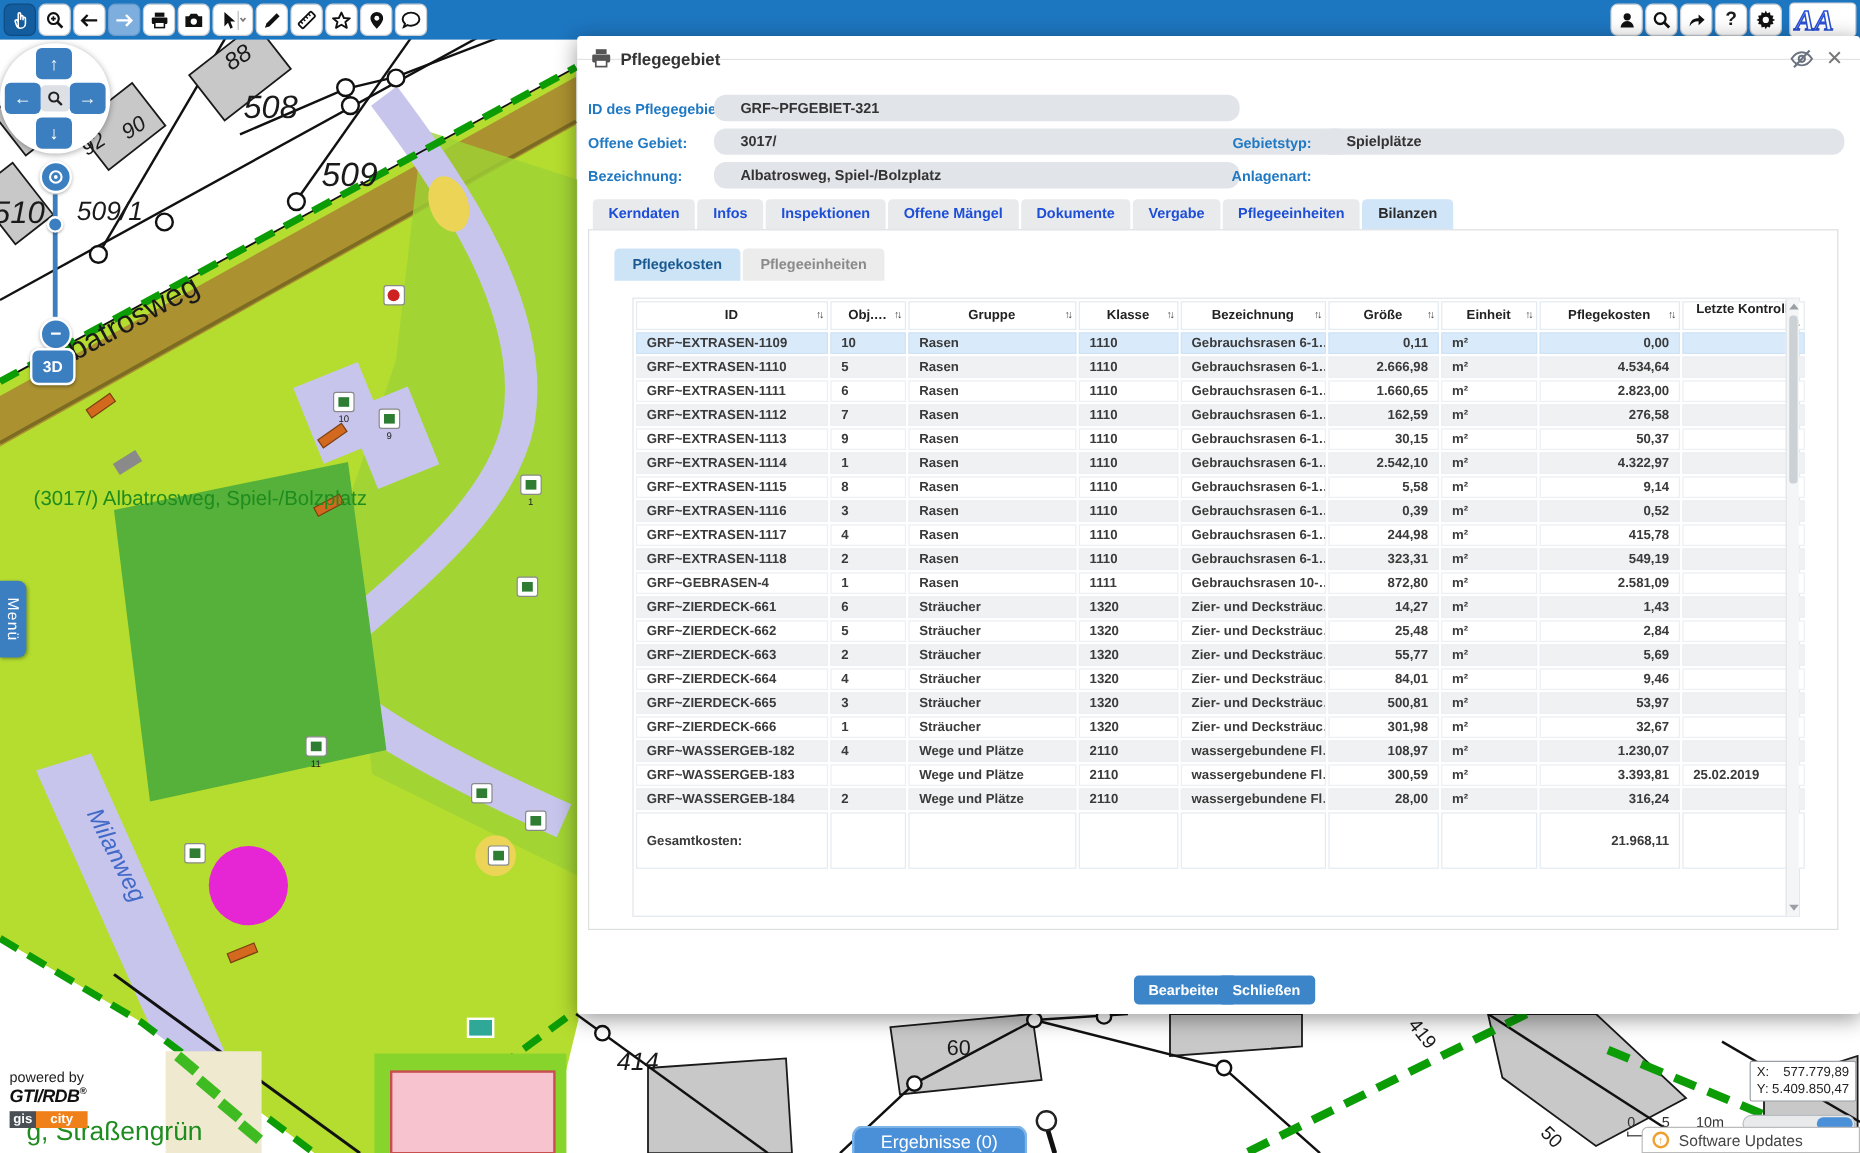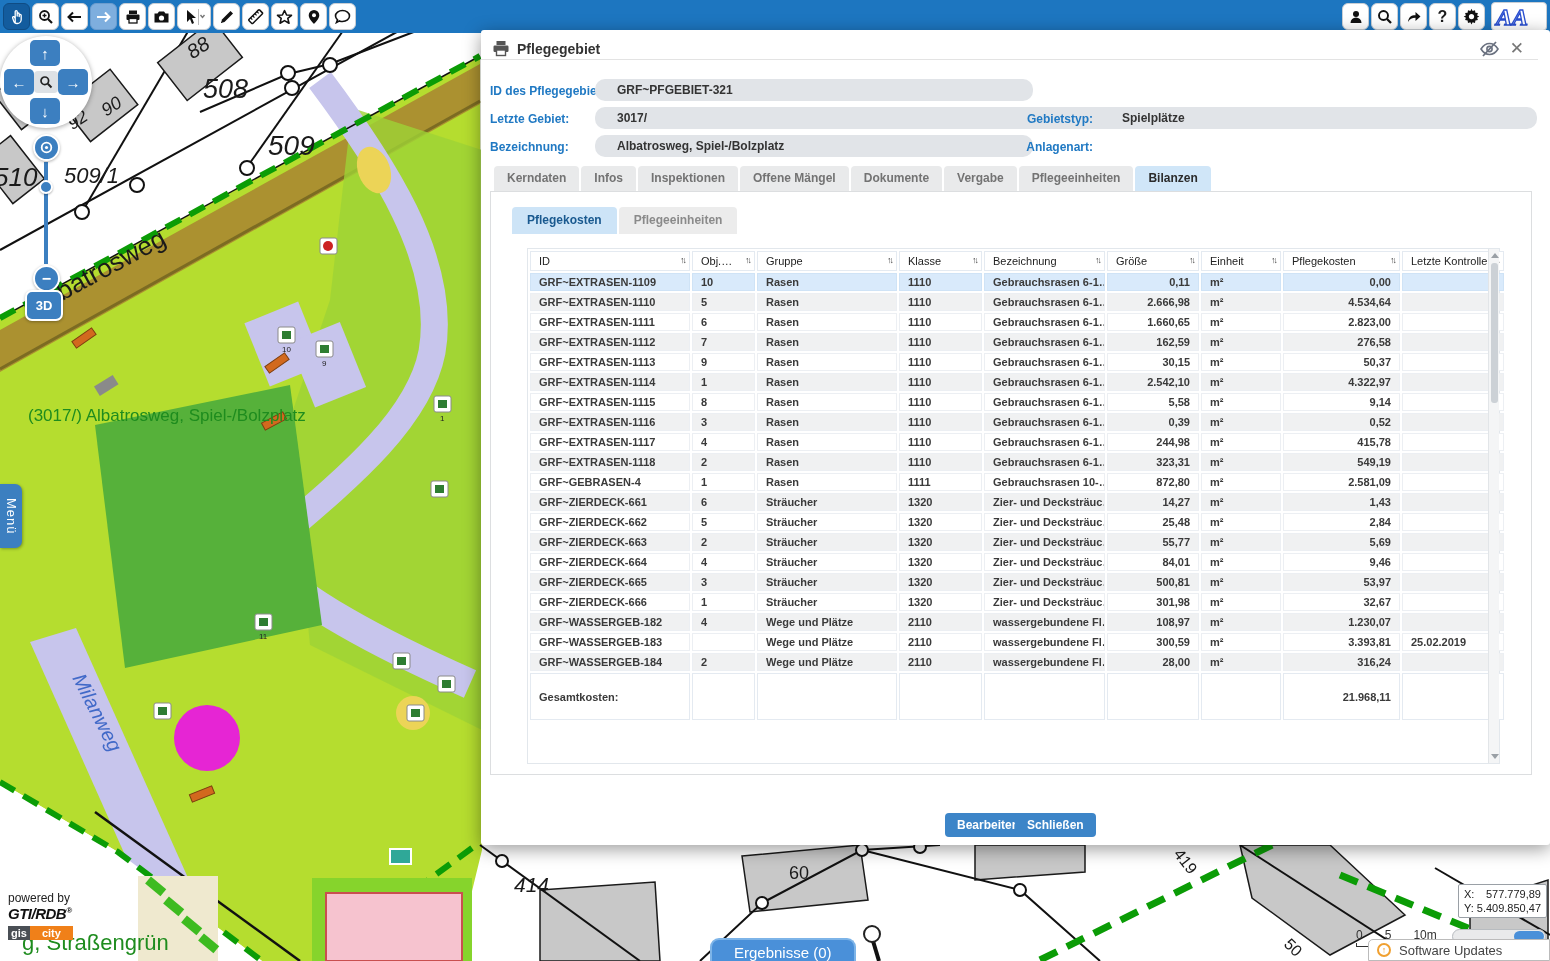--- a/index.html
+++ b/index.html
@@ -27,41 +27,41 @@
   #zoomin-btn,#zoomout-btn { position:absolute; left:33px; width:27px; height:27px; border-radius:50%; background:#3c7fc0; border:2px solid #fff; box-shadow:0 1px 3px rgba(0,0,0,.3); color:#fff; display:flex; align-items:center; justify-content:center; z-index:30; cursor:pointer; }
   #zoomin-btn { top:134px; } #zoomout-btn { top:265px; font-size:16px; font-weight:bold; }
   #zoom-track { position:absolute; left:44px; top:162px; width:4px; height:102px; background:#3c7fc0; z-index:29; }
   #zoom-handle { position:absolute; left:39px; top:180px; width:14px; height:14px; border-radius:50%; background:#3c7fc0; border:2px solid #fff; box-shadow:0 1px 2px rgba(0,0,0,.3); z-index:30; cursor:pointer; }
   #btn-3d { position:absolute; left:25px; top:290px; width:38px; height:31px; background:#3c7fc0; border:2px solid #fff; border-radius:7px; box-shadow:0 1px 3px rgba(0,0,0,.3); color:#fff; font-weight:bold; font-size:13px; display:flex; align-items:center; justify-content:center; z-index:30; cursor:pointer; }
   #menu-tab { position:absolute; left:0; top:484px; width:22px; height:64px; background:#3c7fc0; border-radius:0 7px 7px 0; box-shadow:1px 1px 3px rgba(0,0,0,.3); z-index:30; display:flex; align-items:center; justify-content:center; cursor:pointer; }
   #menu-tab span { color:#fff; font-size:13px; writing-mode:vertical-rl; letter-spacing:1px; }
 
   
   #dialog { position:absolute; left:481px; top:30px; width:1069px; height:815px; background:#fff; border-radius:3px; box-shadow:0 4px 18px rgba(0,0,0,.4); z-index:50; }
-  #dlg-header { position:absolute; left:0; top:0; right:12px; height:30px; border-bottom:1px solid #e3e3e3;text-align:center; }
+  #dlg-header { position:absolute; left:0; top:0; right:0; height:20px; border-bottom:1px solid #e3e3e3;text-align:center; }
   #dlg-title { position:absolute; left:36px; top:11px; font-size:14px; font-weight:bold; color:#333; }
   #dlg-print { position:absolute; left:11px; top:10px; color:#555; }
   #dlg-eye { position:absolute; right:38px; top:9px; color:#6b7280; cursor:pointer; }
   #dlg-close { position:absolute; right:14px; top:8px; color:#777; font-size:17px; cursor:pointer; }
 
   .fld-label { position:absolute; font-size:12px; font-weight:bold; color:#2079c3; }
   .fld-box { position:absolute; height:22px; background:#e1e4e8; border-radius:10px; font-size:12px; font-weight:bold; color:#333; line-height:22px; padding-left:22px; cursor:default; }
 
   #tabs { position:absolute; left:13px; top:136px; display:flex; gap:2px; }
-  .tab { height:25px; padding:0 13px; background:#e9eaeb; border-radius:4px 4px 0 0; font-size:12px; font-weight:bold; color:#737373; line-height:25px; cursor:pointer; }
+  .tab { height:25px; padding:0 13px; background:#e9eaeb; border-radius:4px 4px 0 0; font-size:12px; font-weight:bold; color:#1d4ed8; line-height:25px; cursor:pointer; }
   .tab.active { background:#d0e6f8; color:#2b2b2b; }
   #tab-panel { position:absolute; left:9px; top:161px; width:1042px; height:584px; background:#fff; border:1px solid #dcdee0; }
   #subtabs { position:absolute; left:31px; top:177px; display:flex; gap:2px; }
   .subtab { height:27px; padding:0 15px; border-radius:4px 4px 0 0; font-size:12px; font-weight:bold; line-height:27px; cursor:pointer; }
   .subtab.active { background:#cde4f7; color:#19598f; }
   .subtab.inactive { background:#ececec; color:#8a8a8a; }
 
   #table-wrap { position:absolute; left:46px; top:218px; width:973px; height:516px; border:1px solid #e2e7ec; background:#fff; }
   #pf-table { border-collapse:separate; border-spacing:2px; width:958px; table-layout:fixed; }
-  #pf-table th { height:20px; font-size:11px; font-weight:normal; color:#222; text-align:left; padding:0 4px 0 8px; border:1px solid #e4eaf1; background:#fff; white-space:nowrap; overflow:hidden; cursor:pointer; }
+  #pf-table th { height:20px; font-size:11px; font-weight:bold; color:#222; text-align:center; padding:0 4px 0 8px; border:1px solid #e4eaf1; background:#fff; white-space:nowrap; overflow:hidden; cursor:pointer; }
   #pf-table th .sort { float:right; font-size:9px; color:#444; letter-spacing:-2px; }
   #pf-table td { height:18px; font-size:11px; font-weight:bold; color:#3a3a3a; padding:0 8px; border:1px solid #eceff3; white-space:nowrap; overflow:hidden; }
   #pf-table tr.odd td { background:#fff; }
   #pf-table tr.even td { background:#f0f1f2; }
   #pf-table tr.selected td { background:#d9eafb; border-color:#cfe3f6; }
   #pf-table td.num { text-align:right; }
   #pf-table tfoot td { height:47px; background:#fff; border:1px solid #e4eaf1; }
   #scrollbar { position:absolute; right:0; top:0; bottom:0; width:11px; background:#f4f5f6; border-left:1px solid #e2e5e8; }
   #sb-thumb { position:absolute; left:2px; top:14px; width:7px; height:140px; background:#ccd1d6; border-radius:3px; cursor:pointer; }
   .sb-arrow { position:absolute; left:2px; width:0; height:0; border-left:4px solid transparent; border-right:4px solid transparent; }
@@ -406,21 +406,21 @@
             <path d="M2,10 C4.5,6 7.5,4.5 10.5,4.5 C13.5,4.5 16.5,6 19,10 C16.5,14 13.5,15.5 10.5,15.5 C7.5,15.5 4.5,14 2,10 z" fill="none" stroke="#6b7280" stroke-width="1.6"></path>
             <circle cx="10.5" cy="10" r="2.6" fill="none" stroke="#6b7280" stroke-width="1.6"></circle>
             <line x1="4" y1="17" x2="17" y2="3" stroke="#6b7280" stroke-width="1.8"></line>
           </svg>
     </span>
     <span id="dlg-close">✕</span>
   </div>
 
   <span class="fld-label" style="left:9px;top:54px">ID des Pflegegebiets:</span>
   <div class="fld-box" style="left:114px;top:49px;width:438px">GRF~PFGEBIET-321</div>
-  <span class="fld-label" style="left:9px;top:82px">Letzte Gebiet:</span>
+  <span class="fld-label" style="left:9px;top:82px">Offene Gebiet:</span>
   <div class="fld-box" style="left:114px;top:77px;width:528px">3017/</div>
   <span class="fld-label" style="left:540px;top:82px;width:72px;text-align:right">Gebietstyp:</span>
   <div class="fld-box" style="left:619px;top:77px;width:437px">Spielplätze</div>
   <span class="fld-label" style="left:9px;top:110px">Bezeichnung:</span>
   <div class="fld-box" style="left:114px;top:105px;width:438px">Albatrosweg, Spiel-/Bolzplatz</div>
   <span class="fld-label" style="left:540px;top:110px;width:72px;text-align:right">Anlagenart:</span>
 
   <div id="tabs">
     <div class="tab">Kerndaten</div>
     <div class="tab">Infos</div>

